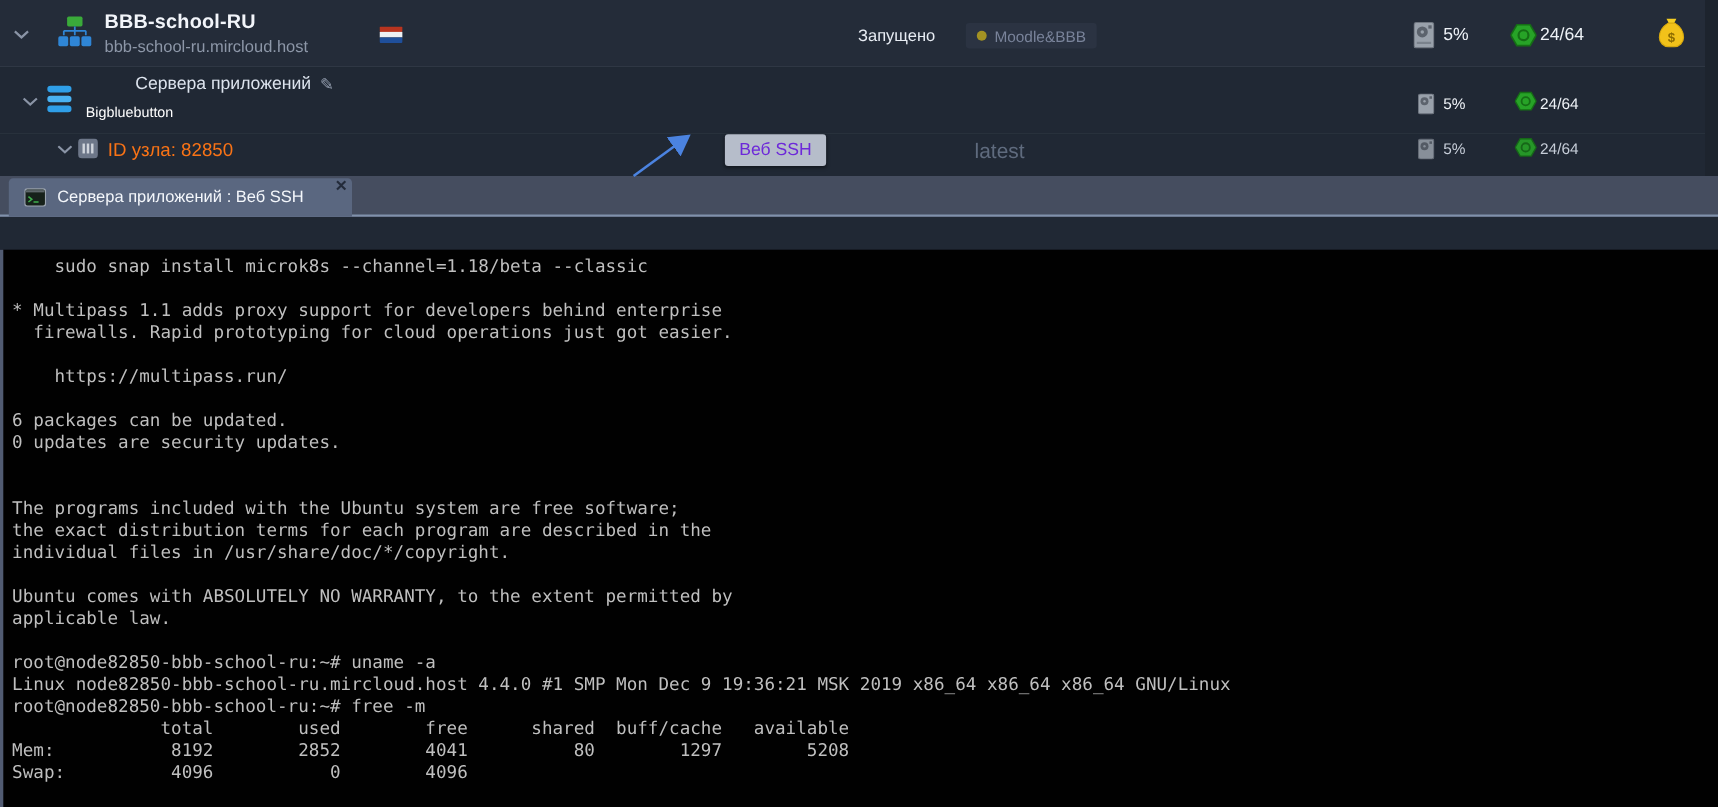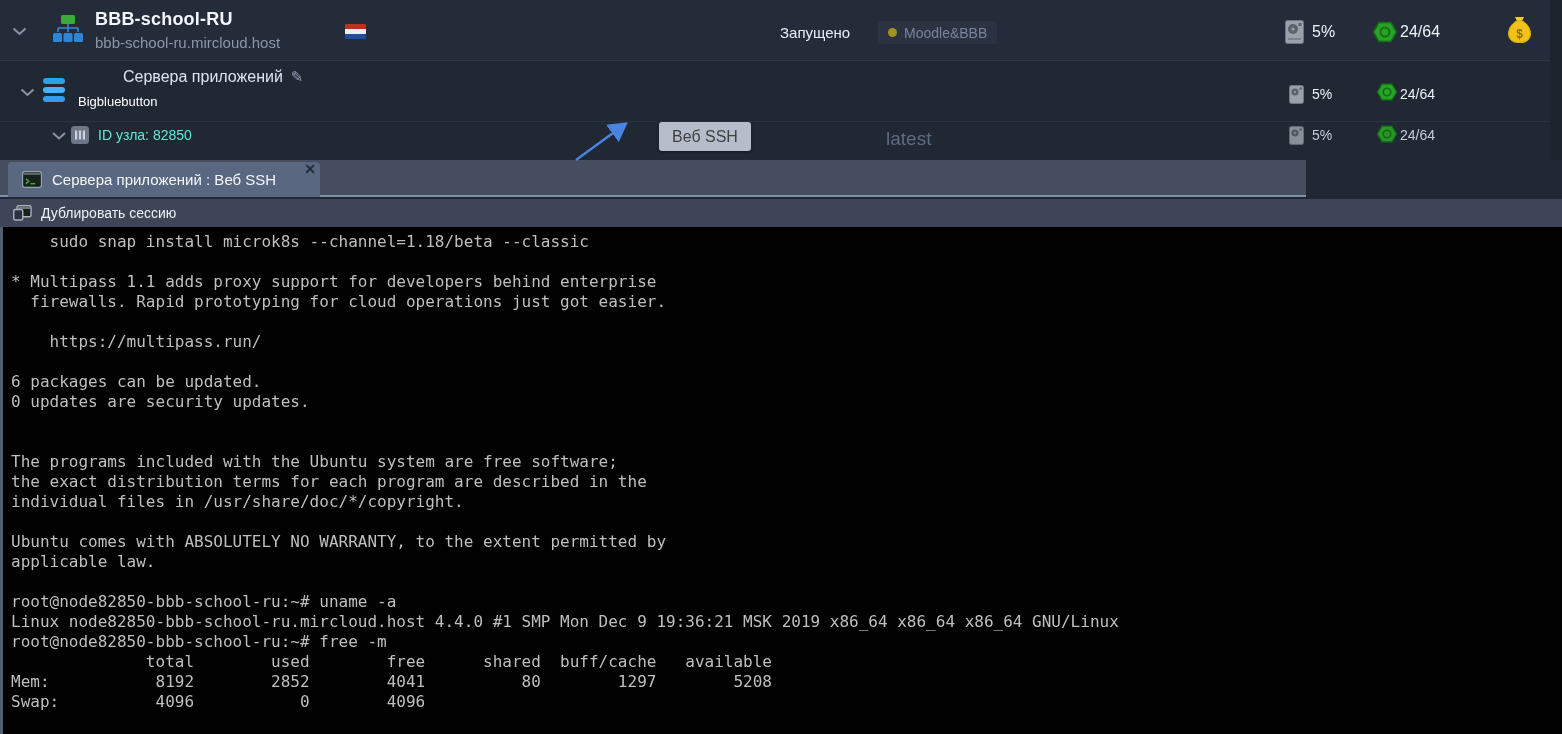--- a/index.html
+++ b/index.html
@@ -10,39 +10,39 @@
 
   
   .row{position:absolute;left:0;width:1562px;text-decoration:underline;}
   #row-env{top:0;height:61px;background:#242c39;border-bottom:1px solid #2f3744;}
   #row-layer{top:61px;height:61px;background:#202834;border-bottom:1px solid #2a323e;}
   #row-node{top:122px;height:38px;background:#202834;}
   .env-title{font-size:18px;font-weight:bold;color:#f2f5fa;letter-spacing:.2px;}
   .env-sub{font-size:15px;color:#8d97a8;}
   .layer-title{font-size:16px;color:#dde4ee;margin-left:45px;}
   .layer-sub{font-size:13px;color:#ffffff;}
-  .node-label{font-size:14px;color:#5eead4;}
+  .node-label{font-size:17px;color:#f97316;}
   .stat-txt{color:#eef2f7;font-size:16px;}
   .stat-txt.sm{font-size:14px;}
   .muted{color:#5f6b7e;font-size:19px;}
   .status-txt{font-size:15px;color:#e8edf4;}
   .badge{display:flex;align-items:center;gap:7px;background:#2b3342;border-radius:3px;
          height:23px;padding:0 10px;}
   .badge .dot{width:9px;height:9px;border-radius:50%;background:#a39223;}
   .badge span{font-size:14px;color:#79839a;}
   .pencil{color:#97a1b2;font-size:15px;margin-left:8px;}
 
   
   #toolbar{position:absolute;left:399px;top:69px;height:46px;display:flex;align-items:center;gap:13px;}
   .tool{width:26px;height:38px;display:flex;align-items:center;justify-content:center;cursor:pointer;}
   .tool.selected{width:38px;background:#47536b;border-radius:4px;}
   .caret{color:#8e98a9;font-size:11px;margin-left:2px;}
 
   
-  #tabstrip{position:absolute;left:0;top:160px;width:1306px;height:37px;background:#454d5f;
+  #tabstrip{position:absolute;left:0;top:160px;width:1562px;height:37px;background:#454d5f;
             border-bottom:2px solid #8091ab;}
   #ssh-tab{position:absolute;left:8px;top:2px;width:312px;height:35px;background:#5a6780;
            border-radius:4px 4px 0 0;display:flex;align-items:center;padding:0 14px;gap:10px;}
   #ssh-tab .tab-label{font-size:15px;color:#f4f7fb;white-space:nowrap;}
   .tab-close{position:absolute;right:4px;top:-1px;font-size:14px;font-weight:bold;color:#232b3a;cursor:pointer;}
 
   
   #session-bar{position:absolute;left:0;top:199px;width:1562px;height:28px;background:#3e4557;
                display:flex;align-items:center;gap:9px;padding:0 13px;}
   #session-bar span{font-size:14px;color:#eef1f6;}
@@ -51,21 +51,21 @@
   #terminal{position:absolute;left:0;top:227px;width:1562px;height:507px;background:#010101;
             border-left:3px solid #515b72;padding:5px 0 0 8px;}
   #terminal pre, .term-line{margin:0;font-family:"DejaVu Sans Mono",monospace;font-size:16px;
             line-height:20px;color:#bfbfbf;white-space:pre;}
   .term-line{display:flex;align-items:center;}
   .cursor{display:inline-block;width:12px;height:18px;background:#b9bdc2;margin-left:1px;}
 
   
   #tooltip{position:absolute;left:659px;top:122px;height:29px;padding:0 13px;background:#b6bdca;
            border-radius:3px;display:flex;align-items:center;box-shadow:0 1px 3px rgba(0,0,0,.4);}
-  #tooltip span{font-size:16px;color:#404040;}
+  #tooltip span{font-size:16px;color:#6d28d9;}
 
   #right-scroll{position:absolute;right:0;top:0;width:12px;height:160px;background:#1d242e;}
 </style>
 </head>
 <body>
 
 <div id="app">
 
   <div class="row" id="row-env">
     <svg class="abs" style="left:12px;top:27px" width="15" height="9">
@@ -256,29 +256,20 @@
         <rect x="0.75" y="0.75" width="24.5" height="20.5" rx="3" fill="#16211a" stroke="#9aa3af" stroke-width="1.5"></rect>
         <rect x="2" y="2.4" width="22" height="2.6" fill="#9aa3af" opacity="0.55"></rect>
         <path d="M5 10 l4 3.2 -4 3.2" fill="none" stroke="#3fae4c" stroke-width="1.8"></path>
         <line x1="11" y1="16.5" x2="17" y2="16.5" stroke="#3fae4c" stroke-width="1.8"></line>
       </svg>
       <span class="tab-label">Сервера приложений : Веб SSH</span>
       <span class="tab-close">✕</span>
     </div>
   </div>
 
-  <div id="session-bar">
-    <svg width="19" height="16" viewBox="0 0 19 16">
-      <rect x="4" y="0.75" width="14" height="11" rx="1.5" fill="#16211a" stroke="#aab2bd" stroke-width="1.4"></rect>
-      <rect x="5" y="2" width="12" height="2" fill="#aab2bd" opacity="0.6"></rect>
-      <path d="M7 6.5 l2.4 2 -2.4 2" fill="none" stroke="#3fae4c" stroke-width="1.3"></path>
-      <rect x="0.75" y="4.5" width="9" height="10.5" rx="1.5" fill="#2a3240" stroke="#aab2bd" stroke-width="1.4"></rect>
-    </svg>
-    <span>Дублировать сессию</span>
-  </div>
 
   <div id="terminal">
     <pre>    sudo snap install microk8s --channel=1.18/beta --classic
 
 * Multipass 1.1 adds proxy support for developers behind enterprise
   firewalls. Rapid prototyping for cloud operations just got easier.
 
     https://multipass.run/
 
 6 packages can be updated.

